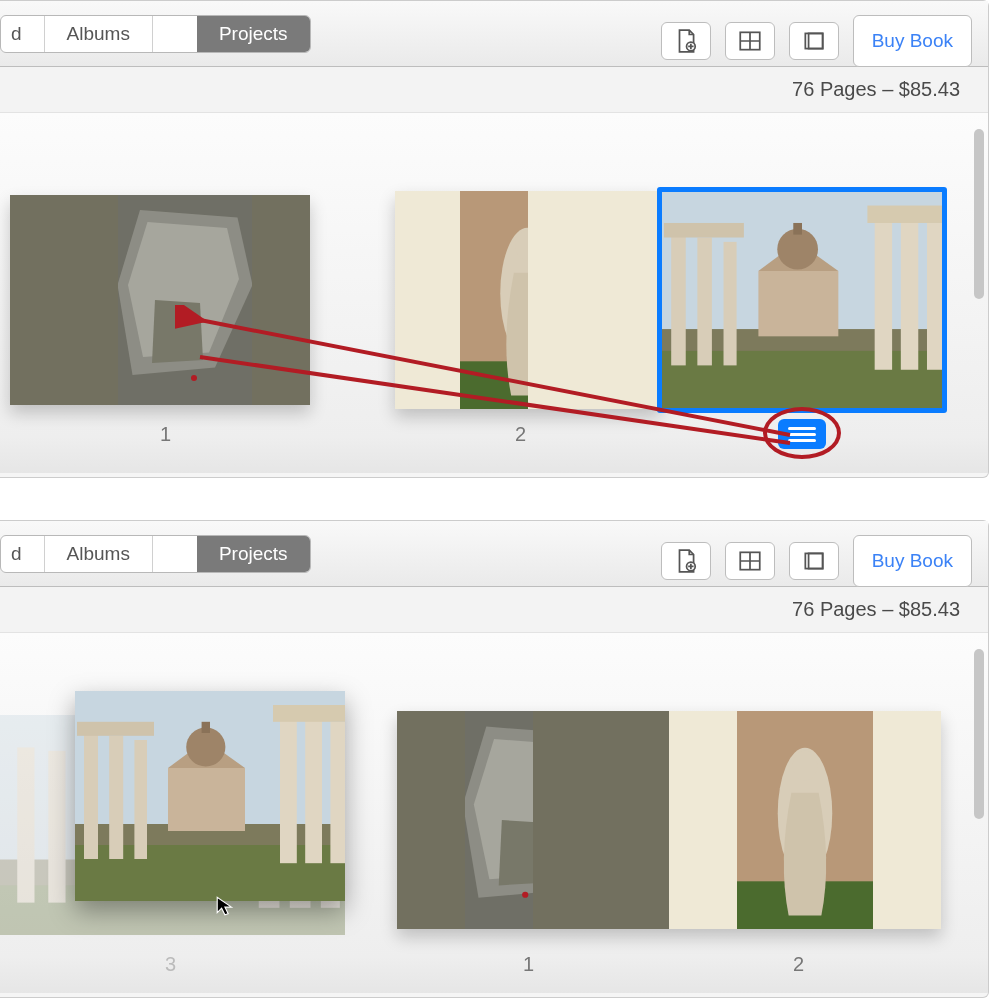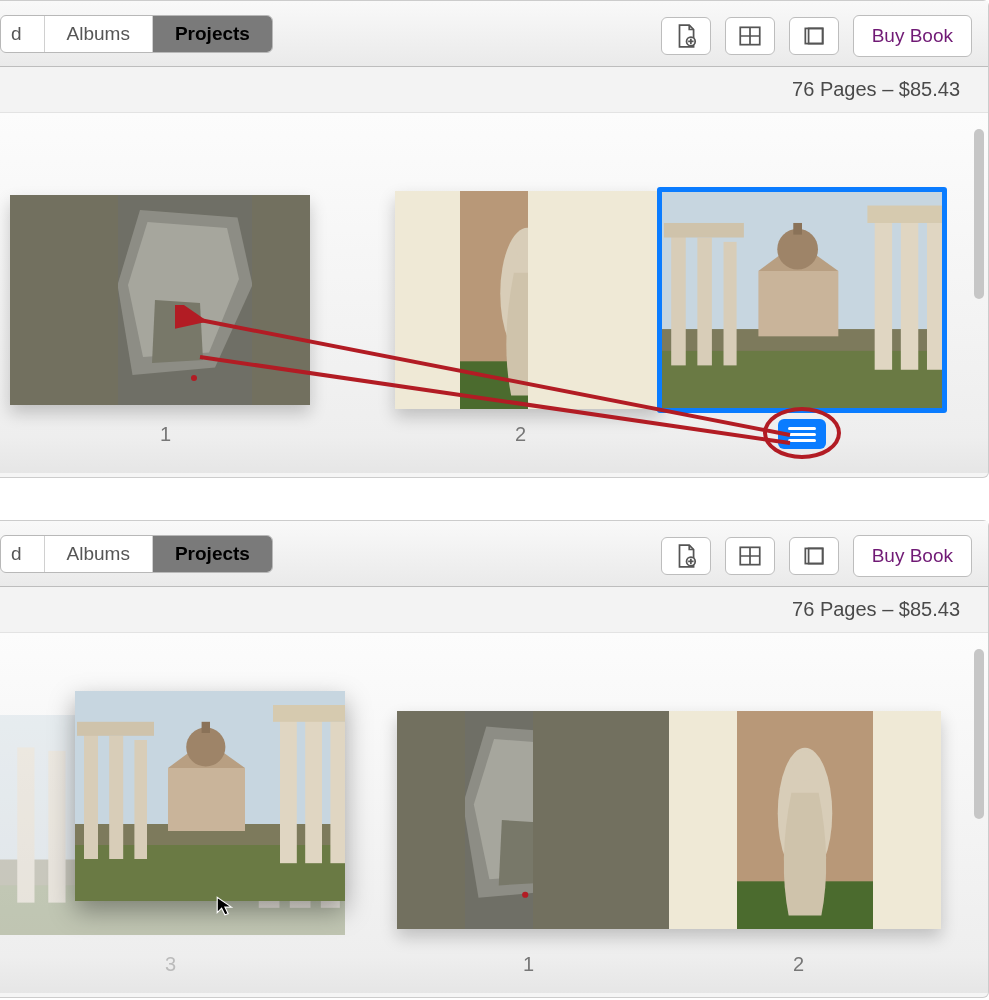--- a/index.html
+++ b/index.html
@@ -46,48 +46,49 @@
     padding: 0 22px;
     font-size: 19px;
     color: #555;
     border-right: 1px solid #d0d0d0;
     cursor: pointer;
   }
   .seg-btn:last-child { border-right: none; }
   .seg-btn.first { padding-left: 10px; }
   .seg-btn.selected {
     background: #7a7a7a;
-    color: #000000;
-    font-weight: 700;
+    color: #ffffff;
+    font-weight: 400;
+    margin-left: 44px;
   }
   .toolbar-right {
     position: absolute;
     right: 16px;
     top: 14px;
     display: flex;
     gap: 14px;
     align-items: center;
   }
   .icon-btn {
     width: 50px; height: 38px;
     border: 1px solid #bdbdbd;
     border-radius: 6px;
     background: #fff;
     display: flex; align-items: center; justify-content: center;
     cursor: pointer;
   }
   .icon-btn svg { width: 26px; height: 26px; }
   .buy-btn {
-    height: 42px;
+    height: 52px;
     padding: 0 18px;
     border: 1px solid #bdbdbd;
     border-radius: 6px;
     background: #fff;
     font-size: 19px;
-    color: #701a75;
+    color: #3b82f6;
     display: flex; align-items: center;
     cursor: pointer;
   }
   .infobar {
     height: 46px;
     background: #f3f3f3;
     border-bottom: 1px solid #e3e3e3;
     display: flex;
     align-items: center;
     justify-content: flex-end;

